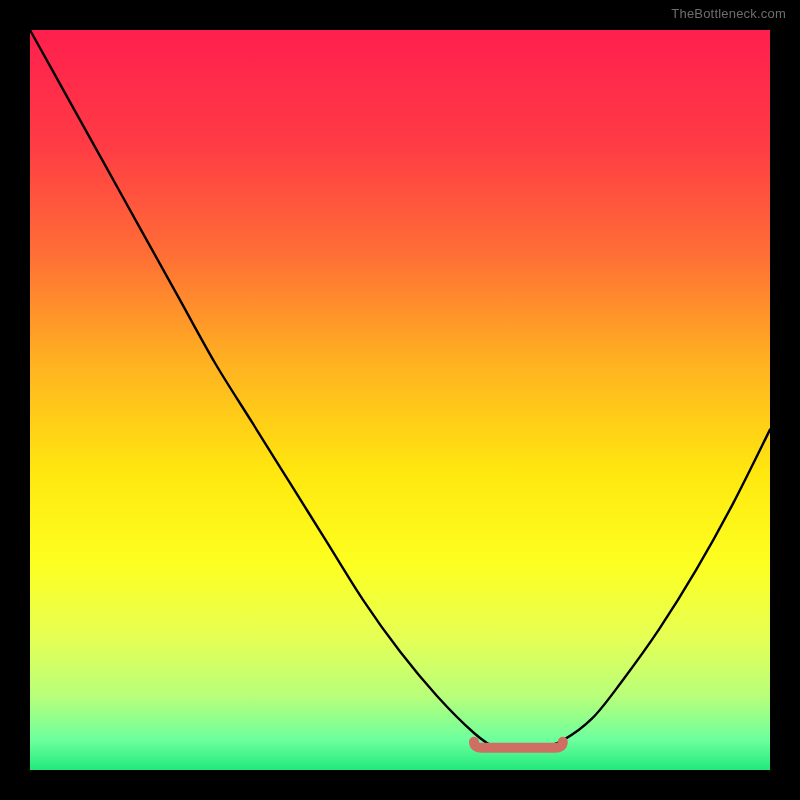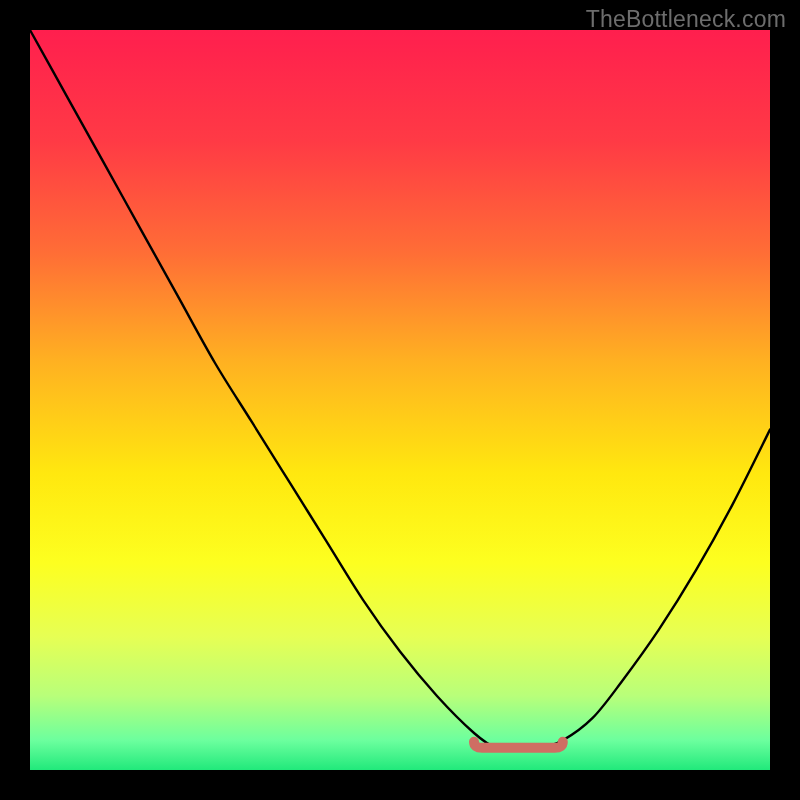--- a/index.html
+++ b/index.html
@@ -33,21 +33,21 @@
     left: 0; top: 0;
     width: 740px;
     height: 740px;
     overflow: visible;
   }
   .watermark {
     position: absolute;
     top: 6px;
     right: 14px;
     color: #6d6d6d;
-    font-size: 23px;
+    font-size: 13px;
     font-weight: 500;
     letter-spacing: 0.2px;
   }
 </style>
 </head>
 <body>
 
 <div class="stage">
 
   <div class="watermark">TheBottleneck.com</div>

